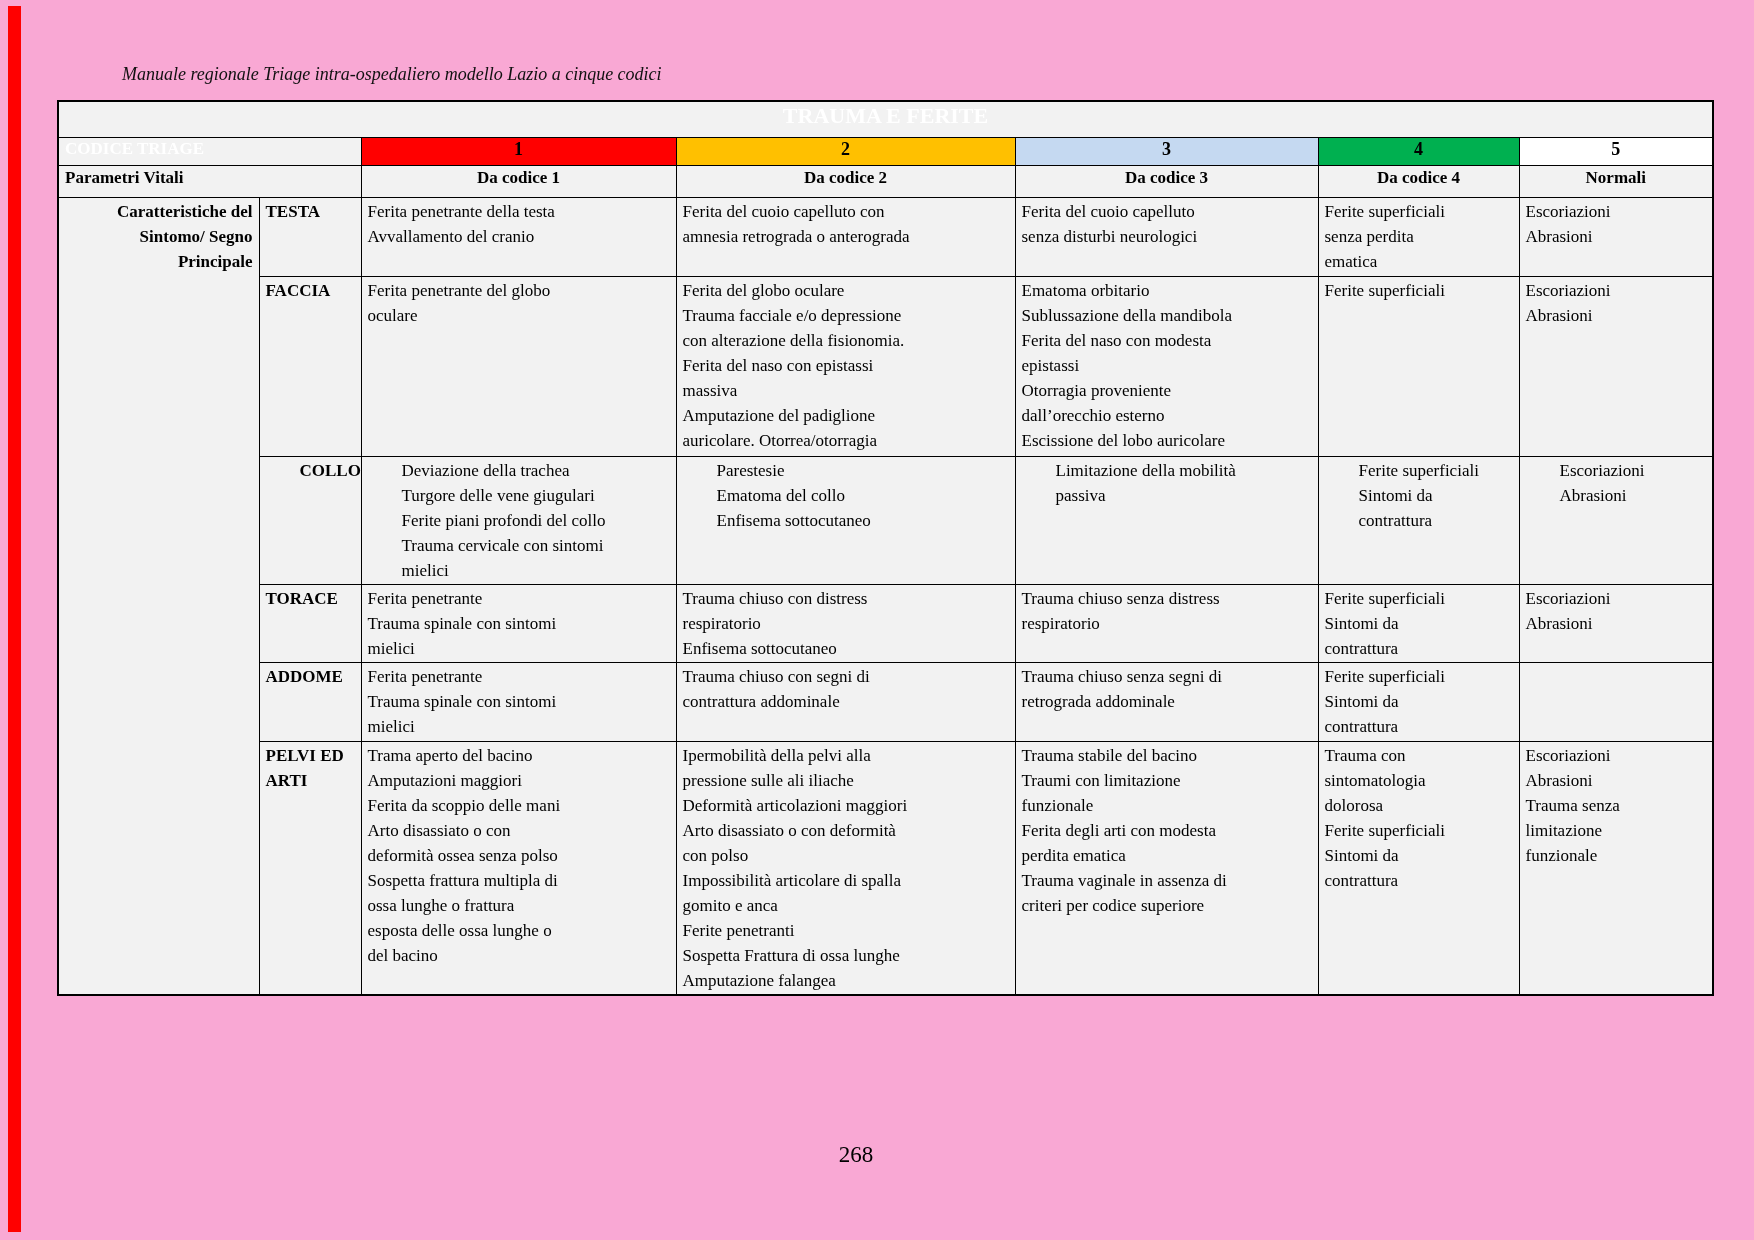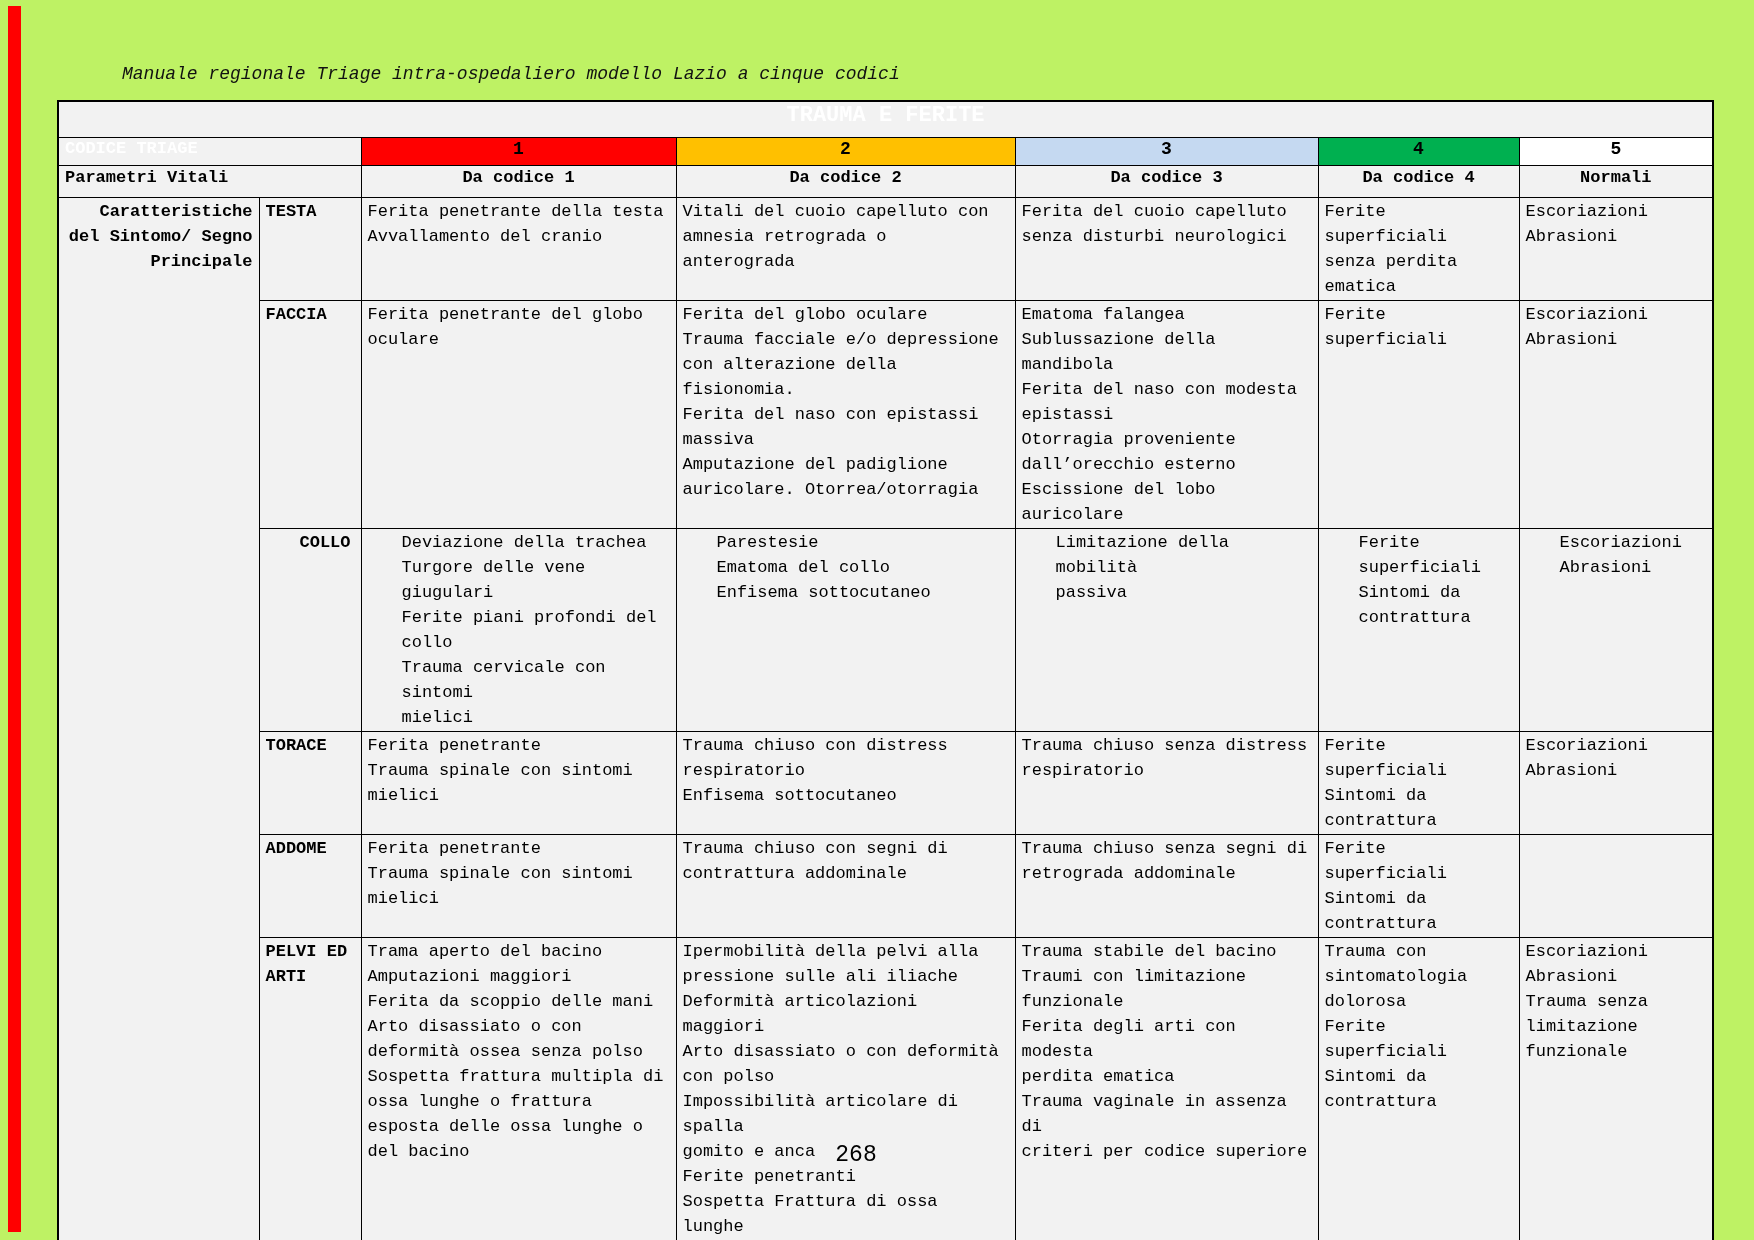--- a/index.html
+++ b/index.html
@@ -1,18 +1,18 @@
 <!DOCTYPE html>
 <html><head>
 <meta charset="utf-8">
 <style>
   html,body{margin:0;padding:0;background:#ffffff;}
   .page{
-    position:relative;width:1754px;height:1240px;background:#bef264;
-    font-family:Liberation Mono, monospace;color:#000;overflow:hidden;
+    position:relative;width:1754px;height:1240px;background:#f9a8d4;
+    font-family:Liberation Serif, serif;color:#000;overflow:hidden;
   }
   .red-strip{position:absolute;left:8px;top:6px;width:13px;height:1226px;background:#ff0000;}
   .doc-title{
     position:absolute;left:122px;top:64px;font-style:italic;font-size:18px;color:#111;
   }
   table.triage{
     position:absolute;left:57px;top:100px;width:1655px;
     border-collapse:collapse;table-layout:fixed;
     font-size:17px;line-height:25px;
   }
@@ -85,42 +85,42 @@
         <td class="param-head">Da codice 2</td>
         <td class="param-head">Da codice 3</td>
         <td class="param-head">Da codice 4</td>
         <td class="param-head">Normali</td>
       </tr>
       <tr class="r-testa">
         <td rowspan="6" class="group-label">Caratteristiche del Sintomo/ Segno Principale</td>
         <td class="row-label">TESTA</td>
         <td class="cell">Ferita penetrante della testa
 Avvallamento del cranio</td>
-        <td class="cell">Vitali del cuoio capelluto con
+        <td class="cell">Ferita del cuoio capelluto con
 amnesia retrograda o anterograda</td>
         <td class="cell">Ferita del cuoio capelluto
 senza disturbi neurologici</td>
         <td class="cell">Ferite superficiali
 senza perdita
 ematica</td>
         <td class="cell">Escoriazioni
 Abrasioni</td>
       </tr>
       <tr class="r-faccia">
         <td class="row-label">FACCIA</td>
         <td class="cell">Ferita penetrante del globo
 oculare</td>
         <td class="cell">Ferita del globo oculare
 Trauma facciale e/o depressione
 con alterazione della fisionomia.
 Ferita del naso con epistassi
 massiva
 Amputazione del padiglione
 auricolare. Otorrea/otorragia</td>
-        <td class="cell">Ematoma falangea
+        <td class="cell">Ematoma orbitario
 Sublussazione della mandibola
 Ferita del naso con modesta
 epistassi
 Otorragia proveniente
 dall’orecchio esterno
 Escissione del lobo auricolare</td>
         <td class="cell">Ferite superficiali</td>
         <td class="cell">Escoriazioni
 Abrasioni</td>
       </tr>

